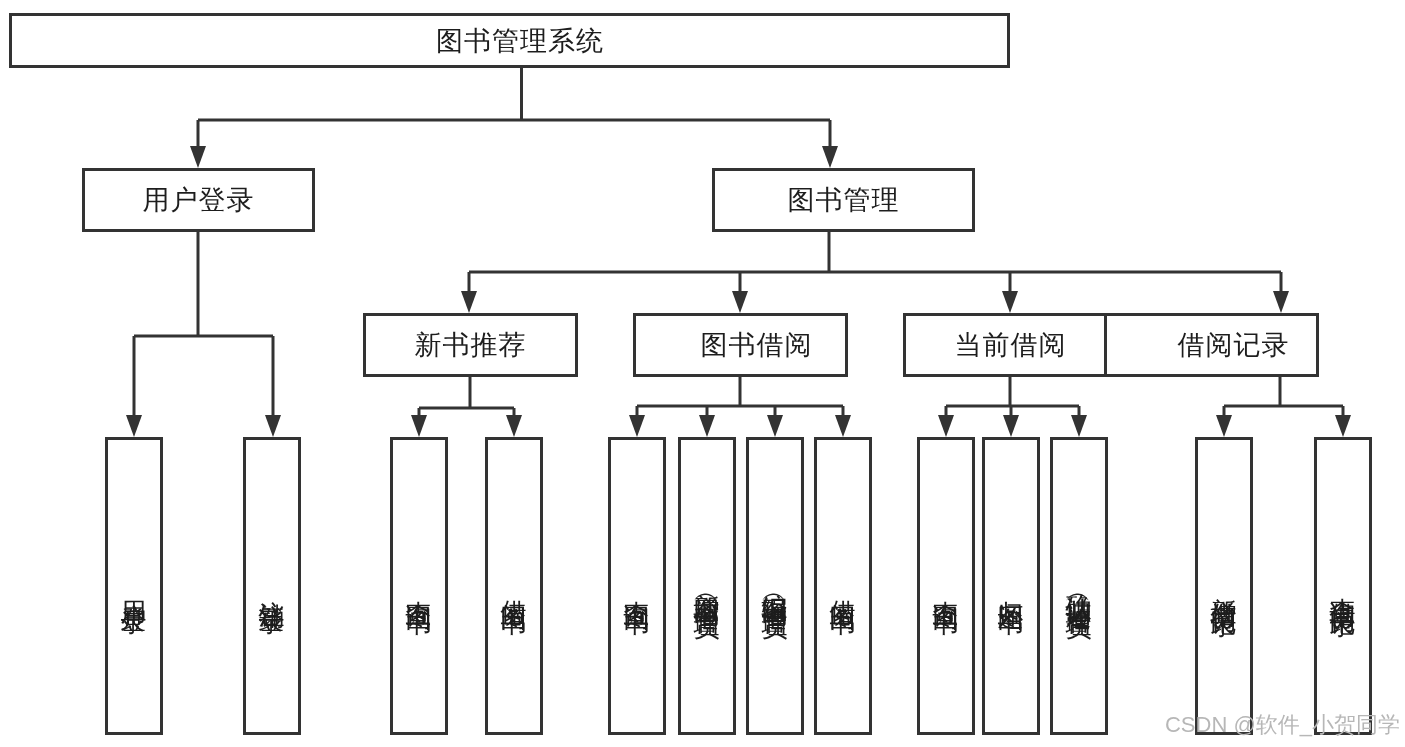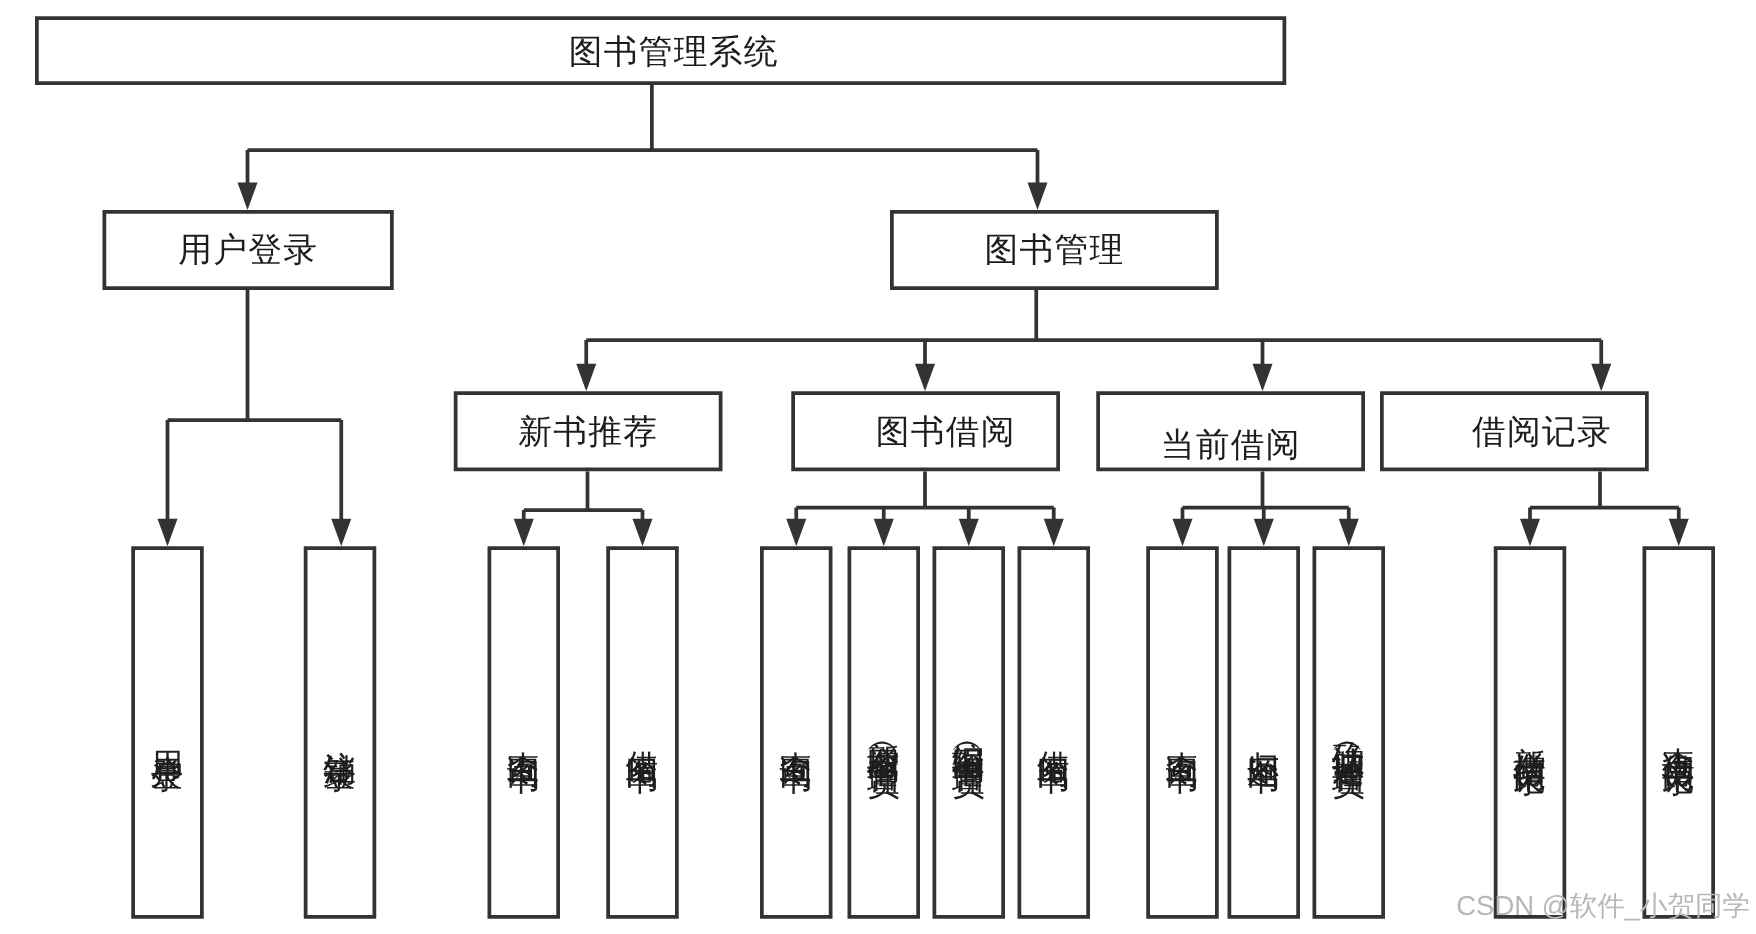--- a/index.html
+++ b/index.html
@@ -32,27 +32,27 @@
     letter-spacing: 1px;
     white-space: nowrap;
   }
   .v-label {
     writing-mode: vertical-rl;
     text-orientation: mixed;
     font-size: 26px;
     letter-spacing: 3px;
     line-height: 1;
   }
-  .root-node    { left: 28px;  top: 13px;  width: 1001px; height: 55px; padding-left: 21px; }
+  .root-node    { left: 9px;  top: 13px;  width: 1001px; height: 55px; padding-left: 21px; }
   .login-node   { left: 82px;  top: 168px; width: 233px;  height: 64px; }
   .mgmt-node    { left: 712px; top: 168px; width: 263px;  height: 64px; }
   .l3 { top: 313px; width: 215px; height: 64px; }
   .l3-0 { left: 363px; justify-content: center; }
   .l3-1 { left: 633px; padding-left: 32px; }
-  .l3-2 { left: 877px; align-items: flex-end; }
+  .l3-2 { left: 903px; }
   .l3-3 { left: 1104px; padding-left: 44px; }
   .leaf { top: 437px; width: 58px; height: 298px; }
   .leaf-a0 { left: 105px; }  .leaf-a1 { left: 243px; }
   .leaf-b0 { left: 390px; }  .leaf-b1 { left: 485px; }
   .leaf-c0 { left: 608px; }  .leaf-c1 { left: 678px; }
   .leaf-c2 { left: 746px; }  .leaf-c3 { left: 814px; }
   .leaf-d0 { left: 917px; }  .leaf-d1 { left: 982px; }
   .leaf-d2 { left: 1050px; }
   .leaf-e0 { left: 1195px; } .leaf-e1 { left: 1314px; }
   .watermark {

